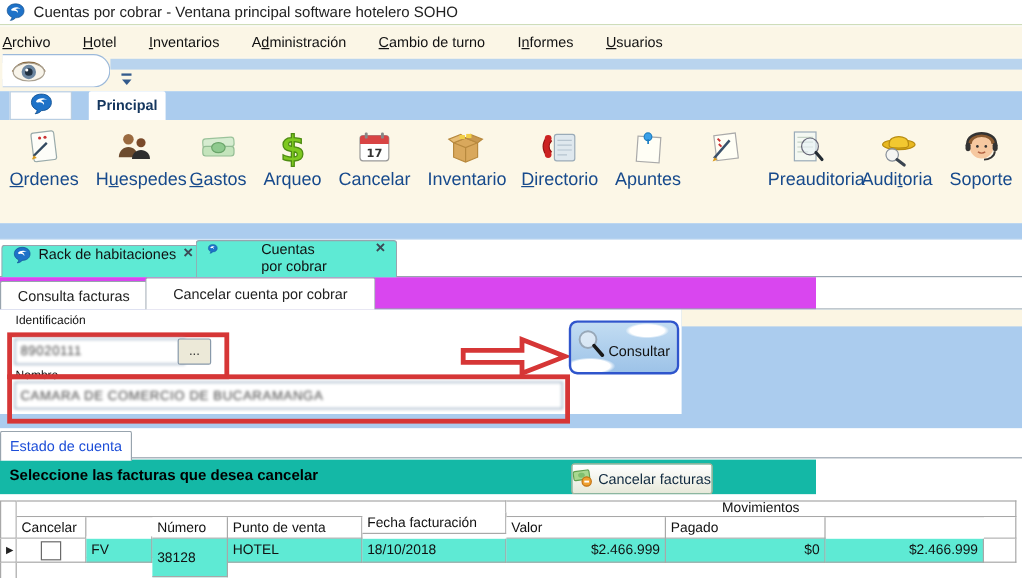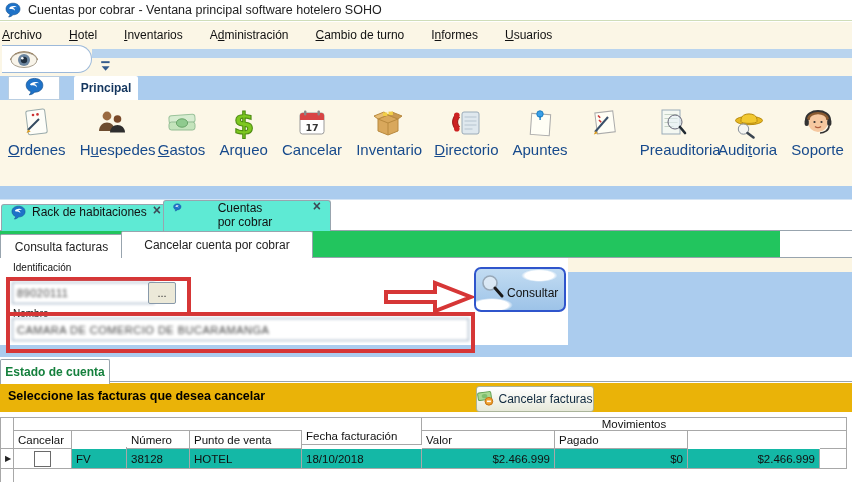--- a/index.html
+++ b/index.html
@@ -32,21 +32,21 @@
   .tb-item .tb-ico svg{width:34px;height:34px;}
   .tb-item .tb-lbl{font-size:15px;color:#174a8c;text-align:center;line-height:13px;max-width:64px;}
   #bluestrip1{left:0;top:186px;width:852px;height:14px;background:#abccee;border-bottom:1px solid #d4e4f4;}
   
   #doctabs{left:0;top:200px;width:852px;height:31px;background:#fff;}
   .tabline{left:0;bottom:0;width:852px;height:1px;background:#98a4ae;}
   .doc-tab{position:absolute;background:#5eead4;border:1px solid #98a4ae;border-bottom:none;border-radius:3px 3px 0 0;display:flex;align-items:flex-start;gap:6px;padding:0 9px;font-size:12px;color:#111;}
   .doc-tab .ticon{width:15px;height:15px;}
   .doc-tab .close{font-weight:bold;color:#3c4a56;font-size:14px;line-height:10px;}
   
-  #subtabs{left:0;top:231px;width:780px;height:27px;background:#22c55e;}
+  #subtabs{left:0;top:231px;width:680px;height:27px;background:#d946ef;}
   .sub-tab{position:absolute;background:#fff;border:1px solid #98a4ae;border-bottom:none;border-radius:2px 2px 0 0;display:flex;align-items:center;justify-content:center;font-size:12px;color:#222;}
   
   #formsec{left:0;top:258px;width:852px;height:99px;background:#abccee;}
   #formpanel{left:0;top:0;width:568px;height:87px;background:#fff;}
   #formcream{left:568px;top:0;width:284px;height:14px;background:#fbf5e3;}
   .flabel{position:absolute;font-size:10px;color:#111;}
   .redbox{position:absolute;border:4px solid #d63636;}
   .fauxinput{position:absolute;background:#fff;border:1px solid #8aa0b8;font-size:11px;color:#444;display:flex;align-items:center;padding:0 4px;overflow:hidden;white-space:nowrap;}
   .redacted{filter:blur(1.5px);letter-spacing:.5px;}
   #browse-btn{position:absolute;background:#ece9d8;border:1px solid #8899aa;border-radius:2px;font-size:11px;color:#333;display:flex;align-items:center;justify-content:center;line-height:8px;}
@@ -54,35 +54,35 @@
     background:
       radial-gradient(ellipse 26px 9px at 72% 16%, #fff 55%, rgba(255,255,255,0) 70%),
       radial-gradient(ellipse 30px 10px at 18% 88%, #fff 55%, rgba(255,255,255,0) 70%),
       linear-gradient(#c2dcf2,#9dc3e8);
     display:flex;align-items:center;justify-content:flex-start;gap:1px;padding-left:4px;cursor:pointer;}
   #consultar-btn .mag{width:26px;height:26px;margin-top:-6px;}
   #consultar-btn .clabel{font-size:12px;color:#111;margin-top:6px;}
   #annot-arrow{left:383px;top:21px;width:92px;height:36px;}
   
   #estadorow{left:0;top:357px;width:852px;height:26px;background:#fff;}
-  #estado-tab{left:0;top:2px;width:108px;height:24px;z-index:2;position:absolute;background:#fff;border:1px solid #98a4ae;border-bottom:none;border-radius:2px 2px 0 0;display:flex;align-items:center;justify-content:center;font-size:12px;color:#15803d;font-weight:bold;}
-  
-  #actionbar{left:0;top:383px;width:852px;height:29px;background:#eab308;}
+  #estado-tab{left:0;top:2px;width:108px;height:24px;z-index:2;position:absolute;background:#fff;border:1px solid #98a4ae;border-bottom:none;border-radius:2px 2px 0 0;display:flex;align-items:center;justify-content:center;font-size:12px;color:#1d4ed8;}
+  
+  #actionbar{left:0;top:383px;width:680px;height:29px;background:#14b8a6;}
   #instruction{left:8px;top:6px;position:absolute;font-weight:bold;font-size:12.5px;color:#000;}
   #cancelar-facturas-btn{left:476px;top:3px;width:116px;height:24px;position:absolute;border:1px solid #aab49a;border-radius:3px;background:linear-gradient(#ffffff,#e7e9da);display:flex;align-items:center;justify-content:center;gap:4px;font-size:12px;color:#102a40;cursor:pointer;}
   #cancelar-facturas-btn svg{width:17px;height:17px;}
   
   #tablewrap{left:0;top:412px;width:852px;height:70px;background:#fff;}
   #grid{left:0;top:5px;width:852px;height:65px;position:absolute;}
   .cell{position:absolute;box-sizing:border-box;border-right:1px solid #a8a8a8;border-bottom:1px solid #a8a8a8;background:#fff;font-size:11.5px;color:#111;padding:0 4px;overflow:hidden;white-space:nowrap;display:flex;align-items:center;}
   .cell.topb{border-top:1px solid #a8a8a8;}
   .cell.leftb{border-left:1px solid #a8a8a8;}
   .cell.center{justify-content:center;padding:0;}
   .cell.right{justify-content:flex-end;}
-  .cell.hl{background:#14b8a6;}
+  .cell.hl{background:#5eead4;}
   .cell.nobot{border-bottom:none;}
   .gridcheck{width:15px;height:14px;background:#fff;border:1px solid #6a6a6a;margin:0 auto;}
   .selarrow{font-size:8px;color:#222;margin:0 auto;}
 </style>
 </head>
 <body>
 
 <div id="app">
 
   <div class="abs" id="titlebar">
@@ -326,21 +326,21 @@
         <div class="cell " style="left: 422px; width: 133px; top: 14px; height: 18px;">Valor</div>
         <div class="cell " style="left: 555px; width: 133px; top: 14px; height: 18px;">Pagado</div>
         <div class="cell " style="left: 820px; width: 27px; top: 14px; height: 18px;"></div>
         <div class="cell leftb" style="left: 0px; width: 14px; top: 32px; height: 20px;">
           <span class="selarrow">▶</span>
         </div>
         <div class="cell " style="left: 14px; width: 58px; top: 32px; height: 20px;">
           <div class="gridcheck"></div>
         </div>
         <div class="cell hl" style="left: 72px; width: 55px; top: 32px; height: 20px;">FV</div>
-        <div class="cell hl" style="left: 127px; width: 63px; top: 32px; height: 20px; text-align: center;">38128</div>
+        <div class="cell hl" style="left: 127px; width: 63px; top: 32px; height: 32px; text-align: center;">38128</div>
         <div class="cell hl" style="left: 190px; width: 112px; top: 32px; height: 20px;">HOTEL</div>
         <div class="cell hl" style="left: 302px; width: 120px; top: 32px; height: 20px;">18/10/2018</div>
         <div class="cell hl right" style="left: 422px; width: 133px; top: 32px; height: 20px;">$2.466.999</div>
         <div class="cell hl right" style="left: 555px; width: 133px; top: 32px; height: 20px;">$0</div>
         <div class="cell hl right" style="left: 688px; width: 132px; top: 32px; height: 20px;">$2.466.999</div>
         <div class="cell " style="left: 820px; width: 27px; top: 32px; height: 20px;"></div>
         <div class="cell leftb nobot" style="left: 0px; width: 14px; top: 52px; height: 13px;"></div>
       </div>
   </div>
 

